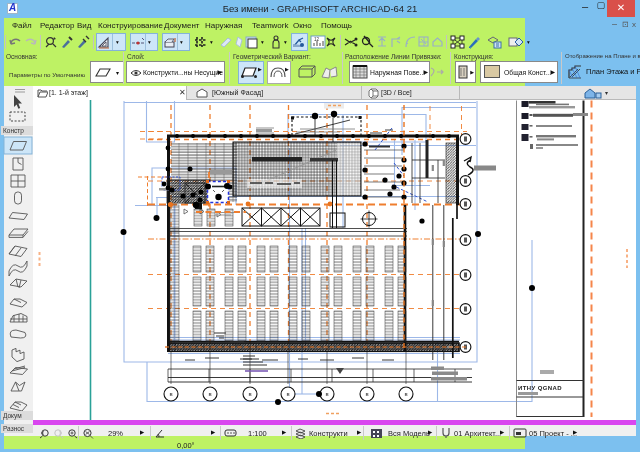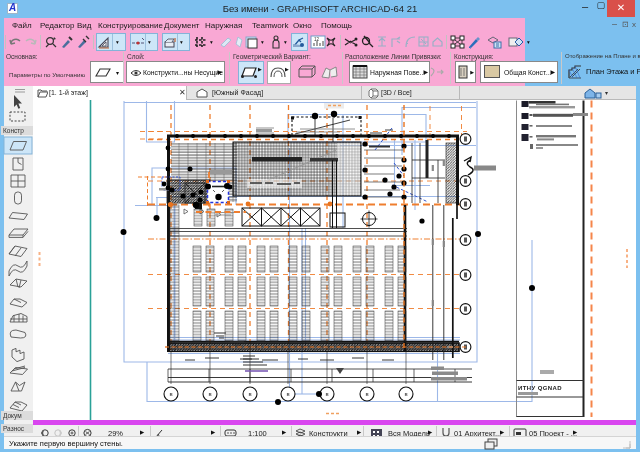--- a/index.html
+++ b/index.html
@@ -2,21 +2,21 @@
 <html><head><meta charset="utf-8"><style>
 *{margin:0;padding:0;box-sizing:border-box}
 html,body{width:640px;height:452px;overflow:hidden;font-family:"Liberation Sans",sans-serif;-webkit-font-smoothing:antialiased}
 .abs{position:absolute}
 #frame{position:absolute;left:0;top:0;width:640px;height:452px;background:#7cc0ef}
 #title{position:absolute;left:4px;top:0;width:632px;height:18px;color:#1e1e1e;font-size:9.5px;line-height:17px;text-align:center}
 #appicon{position:absolute;left:7px;top:3px;width:11px;height:11px;background:#fff;border:1px solid #9fb6c8}
 #appicon:before{content:"A";position:absolute;left:1px;top:-2px;color:#2233cc;font-size:10px;font-weight:bold;font-style:italic}
 .winbtn{position:absolute;top:0;height:17px;color:#222;font-size:11px;text-align:center}
 #closebtn{position:absolute;left:607px;top:0;width:28px;height:17px;background:#d9504a;color:#fff;font-size:10px;line-height:16px;text-align:center}
-#app{position:absolute;left:4px;top:18px;width:521px;height:431px;background:#f9a8d4}
+#app{position:absolute;left:4px;top:18px;width:521px;height:431px;background:#bef264}
 #menubar{position:absolute;left:0;top:0;width:632px;height:15px;font-size:8px;color:#1a1a1a}
 #menubar span{position:absolute;top:3px}
 #toolbar{position:absolute;left:0;top:15px;width:632px;height:18px}
 #infobox{position:absolute;left:0;top:33px;width:632px;height:35px;font-size:6.5px;color:#333}
 .hdr{position:absolute;top:2px;white-space:nowrap}
 .ibdiv{position:absolute;top:1px;width:1px;height:32px;background:#c9c9c9}
 .combo{position:absolute;top:10px;height:22px;background:#fff;border:1px solid #898989;font-size:7px;color:#111}
 .tsep{position:absolute;top:2px;width:1px;height:14px;background:#c2c2c2}
 .tbtn{position:absolute;top:0;height:18px;background:#cde6f8;border:1px solid #84b3d8}
 #tabs{position:absolute;left:29px;top:68px;width:603px;height:14px;background:#e5e5e5;border-bottom:1px solid #b9b9b9;font-size:7px;color:#222}
@@ -724,24 +724,14 @@
    <span style="position:absolute;left:421px;top:4px">01 Архитект...</span>
    <span class="barrow" style="left:467px">▶</span>
    <div class="bsep" style="left:476px"></div>
    <svg class="abs" style="left:480px;top:3px" width="14" height="10" viewBox="0 0 14 10">
           <rect x="1" y="1" width="12" height="8" rx="1" fill="none" stroke="#333"></rect>
           <rect x="3" y="4" width="5" height="3" fill="#333"></rect>
         </svg>
    <span style="position:absolute;left:496px;top:4px">05 Проект - ...</span>
    <span class="barrow" style="left:540px">▶</span>
   </div>
-  <div id="statusbar">
-        <span style="position:absolute;left:5px;top:2px">Укажите первую вершину стены.</span>
-   <svg class="abs" style="left:480px;top:1px" width="14" height="12" viewBox="0 0 14 12">
-          <rect x="4" y="1" width="9" height="7" fill="#f0f0f0" stroke="#444"></rect>
-          <rect x="1" y="4" width="9" height="7" fill="#f0f0f0" stroke="#444"></rect>
-        </svg>
-   <svg class="abs" style="left:616px;top:2px" width="12" height="10" viewBox="0 0 12 10">
-          <path d="M10 2 v7 h-7 M10 5 v4 h-4 M10 8 v1 h-1" stroke="#c0c0c0" fill="none"></path>
-        </svg>
-  </div>
  </div>
 </div>
 
 </body></html>

